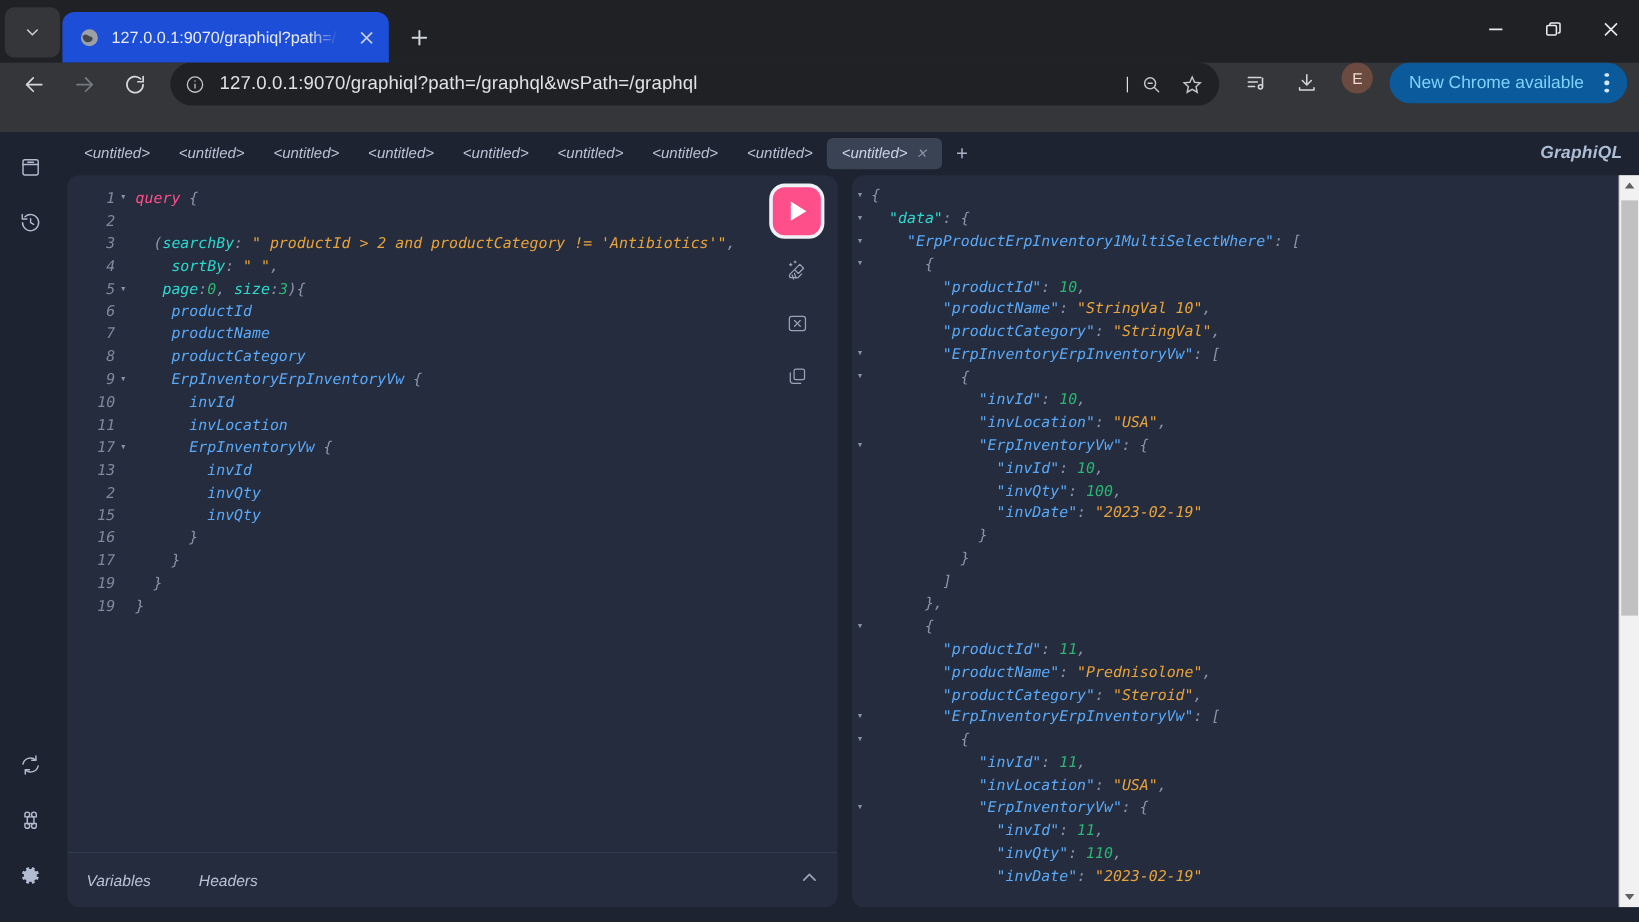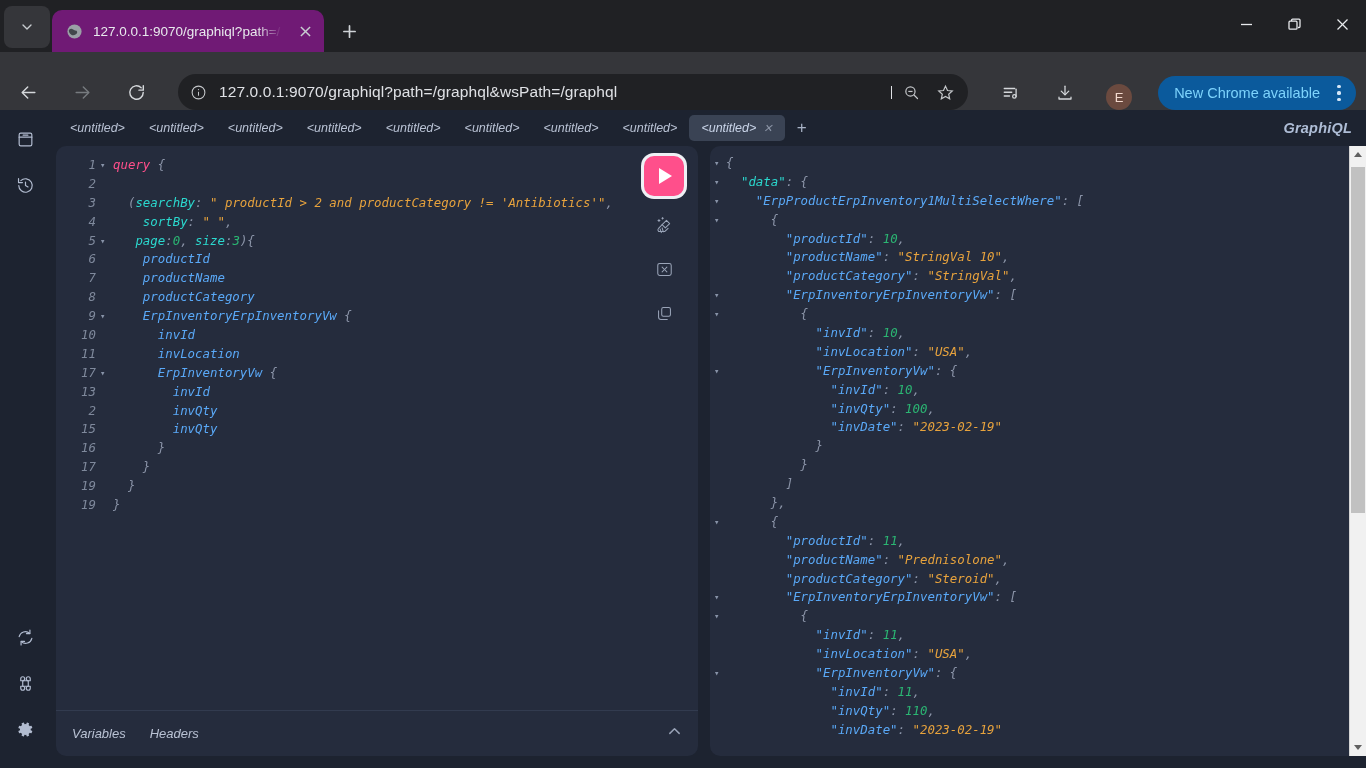--- a/index.html
+++ b/index.html
@@ -20,21 +20,21 @@
   }
   .tab-list-btn {
     width: 46px; height: 42px; margin: 0 2px 4px 4px;
     border-radius: 8px; background: #35363a;
     display: flex; align-items: center; justify-content: center;
     cursor: pointer; flex: 0 0 auto;
   }
   .tab-list-btn svg { width: 16px; height: 16px; fill: none; stroke: #c8cdd1; stroke-width: 2; }
 
   .tab {
-    height: 42px; width: 272px; background: #701a75;
+    height: 42px; width: 272px; background: #1d4ed8;
     border-radius: 10px 10px 0 0;
     display: flex; align-items: center; padding: 0 8px 0 14px; gap: 10px;
     position: relative; cursor: pointer; flex: 0 0 auto;
   }
   .tab .favicon {
     width: 17px; height: 17px; border-radius: 50%;
     flex: 0 0 17px; display:flex; align-items:center; justify-content:center;
   }
   .tab .favicon svg { width: 17px; height: 17px; }
   .tab .tab-title {
@@ -61,22 +61,22 @@
     display: flex; align-items: center;
   }
   .wincontrols .wc {
     width: 48px; height: 48px; display: flex; align-items: center; justify-content: center;
     cursor: pointer;
   }
   .wincontrols svg { stroke: #e8eaed; fill: none; stroke-width: 1.3; }
 
   
   .toolbar {
-    height: 58px; background: #35363a; display: flex; align-items: flex-end;
-    padding: 0 10px; gap: 18px; flex: 0 0 58px;
+    height: 58px; background: #35363a; display: flex; align-items: flex-start;
+    padding: 0 10px; gap: 6px; flex: 0 0 58px;
   }
   .navbtn {
     width: 36px; height: 36px; border-radius: 50%;
     display: flex; align-items: center; justify-content: center; cursor: pointer;
     flex: 0 0 36px;
   }
   .navbtn svg { width: 19px; height: 19px; fill: none; stroke: #d5d8db; stroke-width: 1.8;
                 stroke-linecap: round; stroke-linejoin: round; }
   .navbtn.disabled svg { stroke: #777b7f; }
 
@@ -203,21 +203,21 @@
     width: 0; height: 0; border-left: 13px solid #fff;
     border-top: 8px solid transparent; border-bottom: 8px solid transparent;
     margin-left: 3px;
   }
   .tool-ico { width: 30px; height: 30px; display: flex; align-items: center; justify-content: center; cursor: pointer; }
   .tool-ico svg { width: 19px; height: 19px; fill: none; stroke: #9aa4b8; stroke-width: 1.3;
                   stroke-linecap: round; stroke-linejoin: round; }
 
   .gq-secondary {
     height: 46px; flex: 0 0 46px; border-top: 1px solid #323b4f;
-    display: flex; align-items: center; padding: 0 16px; gap: 24px;
+    display: flex; align-items: center; padding: 0 16px; gap: 40px;
   }
   .gq-secondary .stab { color: #b9c2d4; font-size: 13px; cursor: pointer; }
   .gq-secondary .chev { margin-left: auto; cursor: pointer; }
   .gq-secondary .chev svg { width: 15px; height: 15px; stroke: #97a1b5; fill: none; stroke-width: 1.6; }
 
   .gq-result-pane {
     flex: 1 1 auto; background: #252c3d; border-radius: 10px 0 0 10px;
     margin-left: 12px; position: relative; overflow: hidden; display: flex;
   }
   .result-code {

